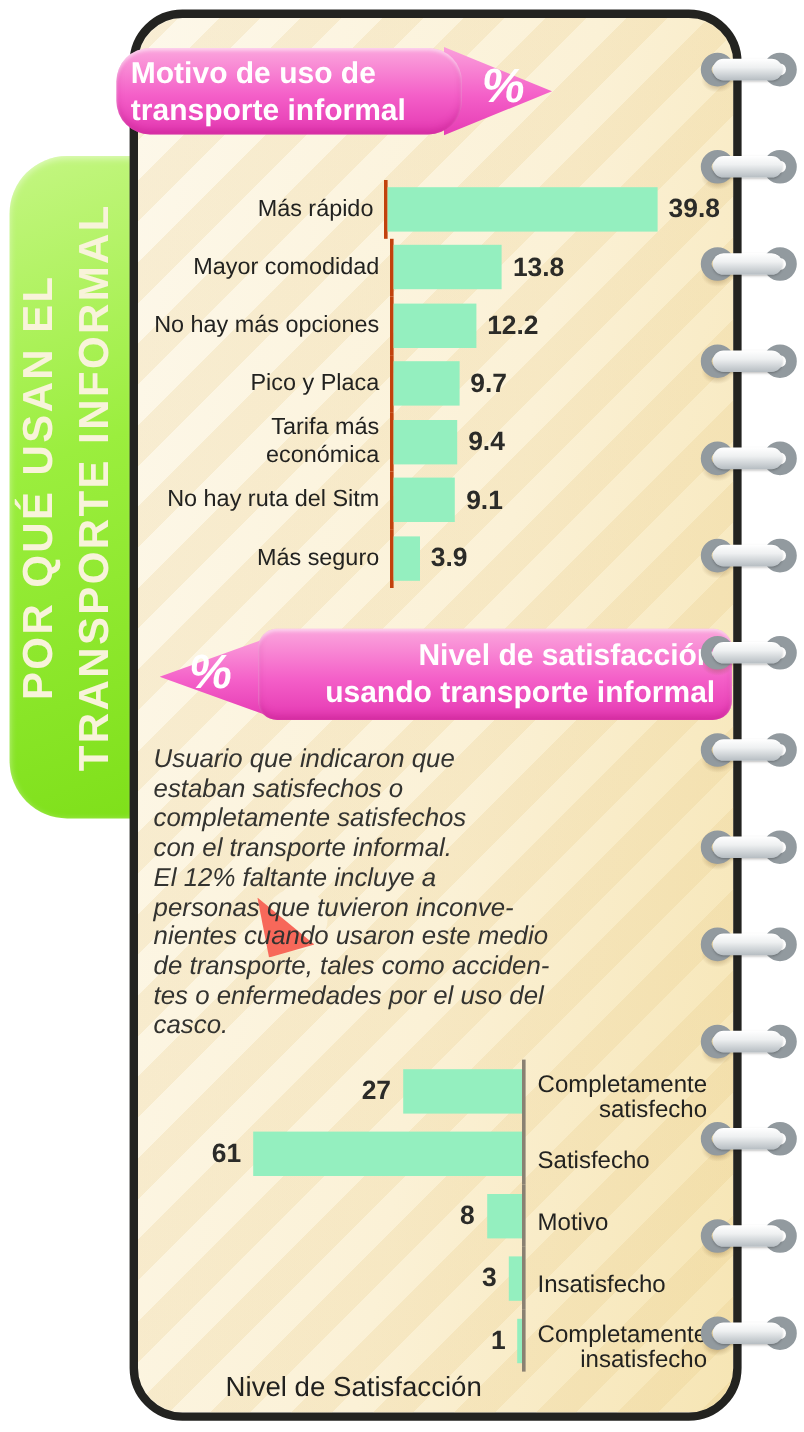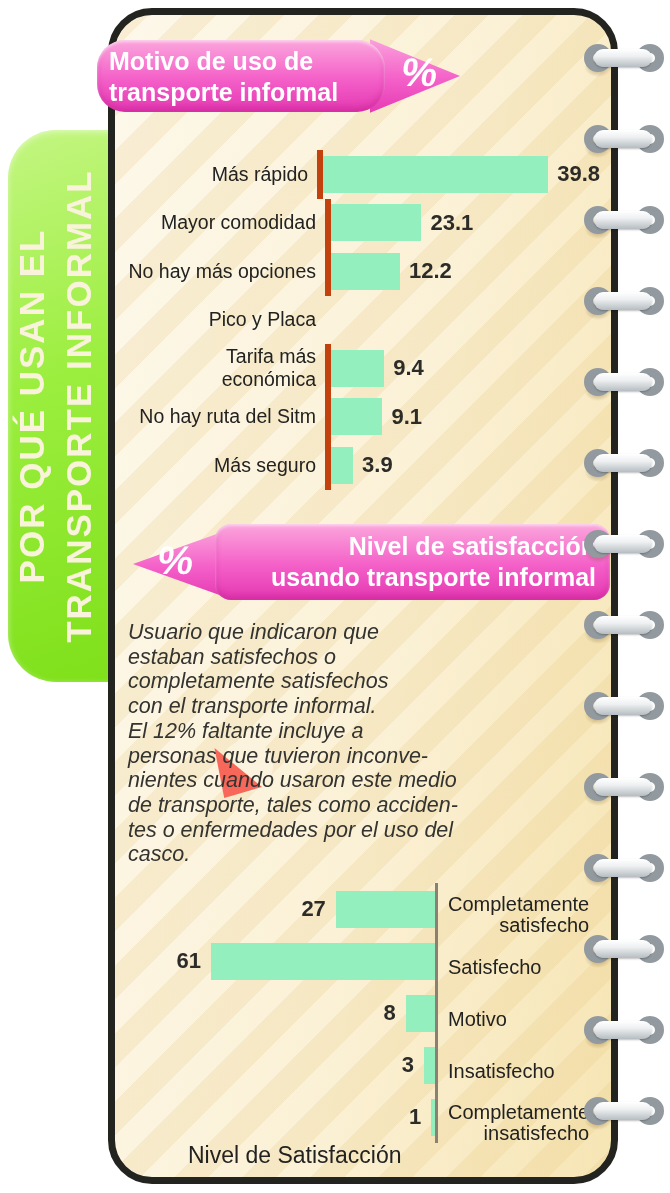--- a/index.html
+++ b/index.html
@@ -58,21 +58,21 @@
   .banner-mid-arrow {
     position:absolute; left:133px; top:528px; width:92px; height:72px; z-index:2;
     clip-path:polygon(100% 4%, 0 50%, 100% 96%);
   }
   .pct2 { position:absolute; left:158px; top:538px; z-index:3;
     font-size:40px; font-weight:bold; color:#fff; transform:skewX(-8deg); }
   
   .chart1 { position:absolute; left:128px; top:150px; width:472px; z-index:2; }
   .row1 { display:flex; align-items:center; height:48.5px; }
   .cat1 { width:188px; text-align:right; padding-right:9px; font-size:19.5px; color:#222220; }
-  .zone1 { flex:1; display:flex; align-items:center; height:100%; border-left:6px solid #c2410c; }
+  .zone1 { flex:1; display:flex; align-items:center; height:100%; border-left:3px solid #c2410c; }
   .bar1 { height:37px; background:#94efbf; }
   .val1 { margin-left:9px; font-size:22px; font-weight:bold; color:#2b2b28; }
   
   .sat-text { position:absolute; left:128px; top:620px; width:479px; z-index:2;
     font-size:21.5px; line-height:24.7px; color:#333330; }
   .sat-span { white-space:pre-line; position:relative; z-index:3;font-style:italic; }
   .bubble {
     float:left; width:156px; height:156px; margin:10px 10px 4px 0;
     border-radius:50%; shape-outside:circle(53%); position:relative;
     background:linear-gradient(160deg,#fcb2a2 0%,#f98a7a 45%,#f66a5c 100%);
@@ -131,32 +131,36 @@
       <div class="cat1">Más rápido</div>
       <div class="zone1">
         <div class="bar1" style="width: 225px;"></div>
         <div class="val1">39.8</div>
       </div>
     </div>
     <div class="row1">
       <div class="cat1">Mayor comodidad</div>
       <div class="zone1">
         <div class="bar1" style="width: 90.4523px;"></div>
-        <div class="val1">23.1</div>
+        <div class="val1">13.8</div>
       </div>
     </div>
     <div class="row1">
       <div class="cat1">No hay más opciones</div>
       <div class="zone1">
         <div class="bar1" style="width: 68.9698px;"></div>
         <div class="val1">12.2</div>
       </div>
     </div>
     <div class="row1">
       <div class="cat1">Pico y Placa</div>
+      <div class="zone1">
+        <div class="bar1" style="width: 54.8367px;"></div>
+        <div class="val1">9.7</div>
+      </div>
     </div>
     <div class="row1">
       <div class="cat1">Tarifa más económica</div>
       <div class="zone1">
         <div class="bar1" style="width: 53.1407px;"></div>
         <div class="val1">9.4</div>
       </div>
     </div>
     <div class="row1">
       <div class="cat1">No hay ruta del Sitm</div>

